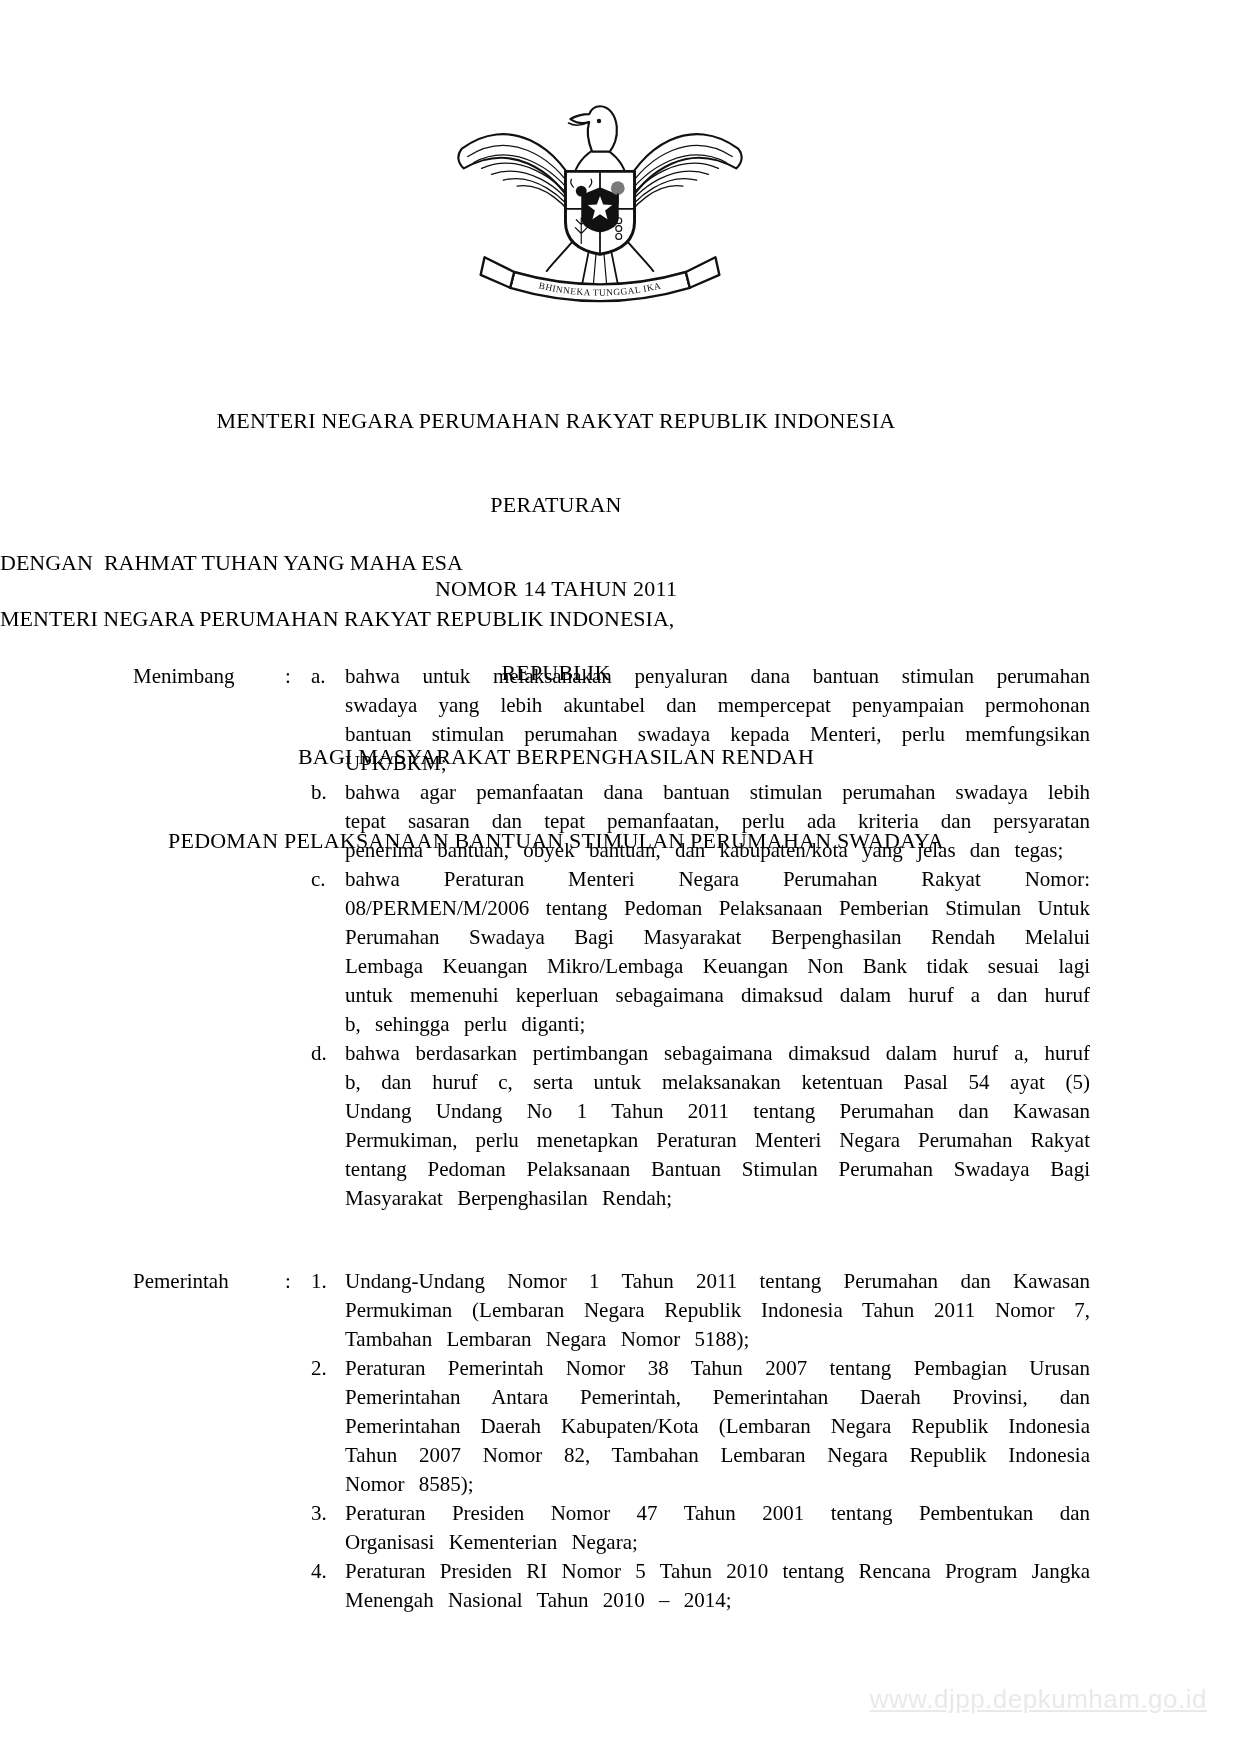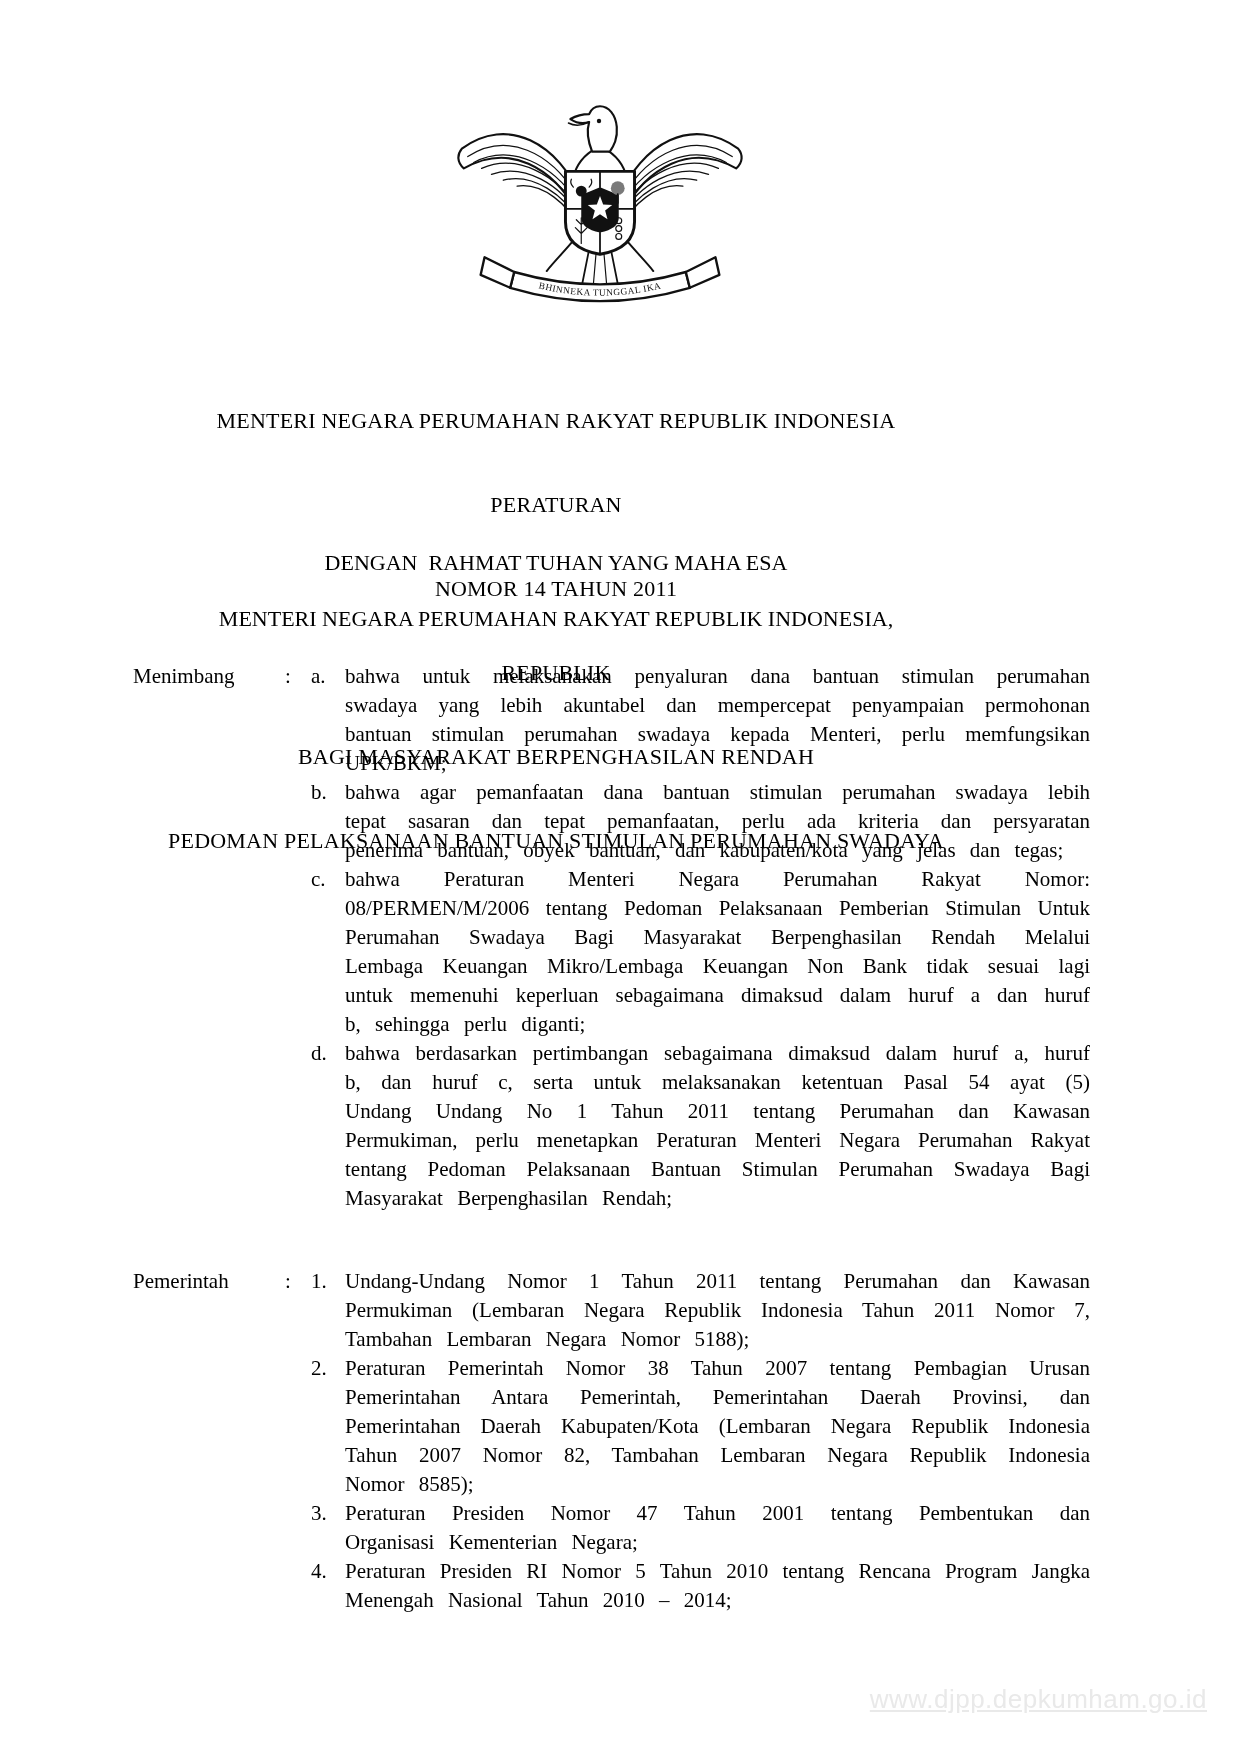--- a/index.html
+++ b/index.html
@@ -16,25 +16,25 @@
   .emblem{position:absolute;top:92px;left:452px;width:296px;height:212px;}
 
   
   .title-block{
     position:absolute;top:351px;left:0;width:1112px;
     text-align:center;font-size:22px;line-height:28px;
     letter-spacing:0.2px;white-space:pre-wrap;
   }
   .invocation{
     position:absolute;top:549px;left:0;width:1112px;
-    text-align:center;font-size:22px;line-height:28px;white-space:pre-wrap;
+    text-align:left;font-size:22px;line-height:28px;white-space:pre-wrap;
   }
   .issuer{
     position:absolute;top:605px;left:0;width:1112px;
-    text-align:center;font-size:22px;line-height:28px;
+    font-size:22px;line-height:28px;
   }
 
   
   .clause{position:absolute;left:133px;width:957px;display:flex;
     font-size:21px;line-height:29px;}
   .clause.menimbang{top:662px;justify-content:flex-end;}
   .clause.mengingat{top:1267px;}
   .clause-label{width:152px;flex:none;}
   .clause-colon{width:26px;flex:none;}
   .clause-items{flex:1;min-width:0;}

